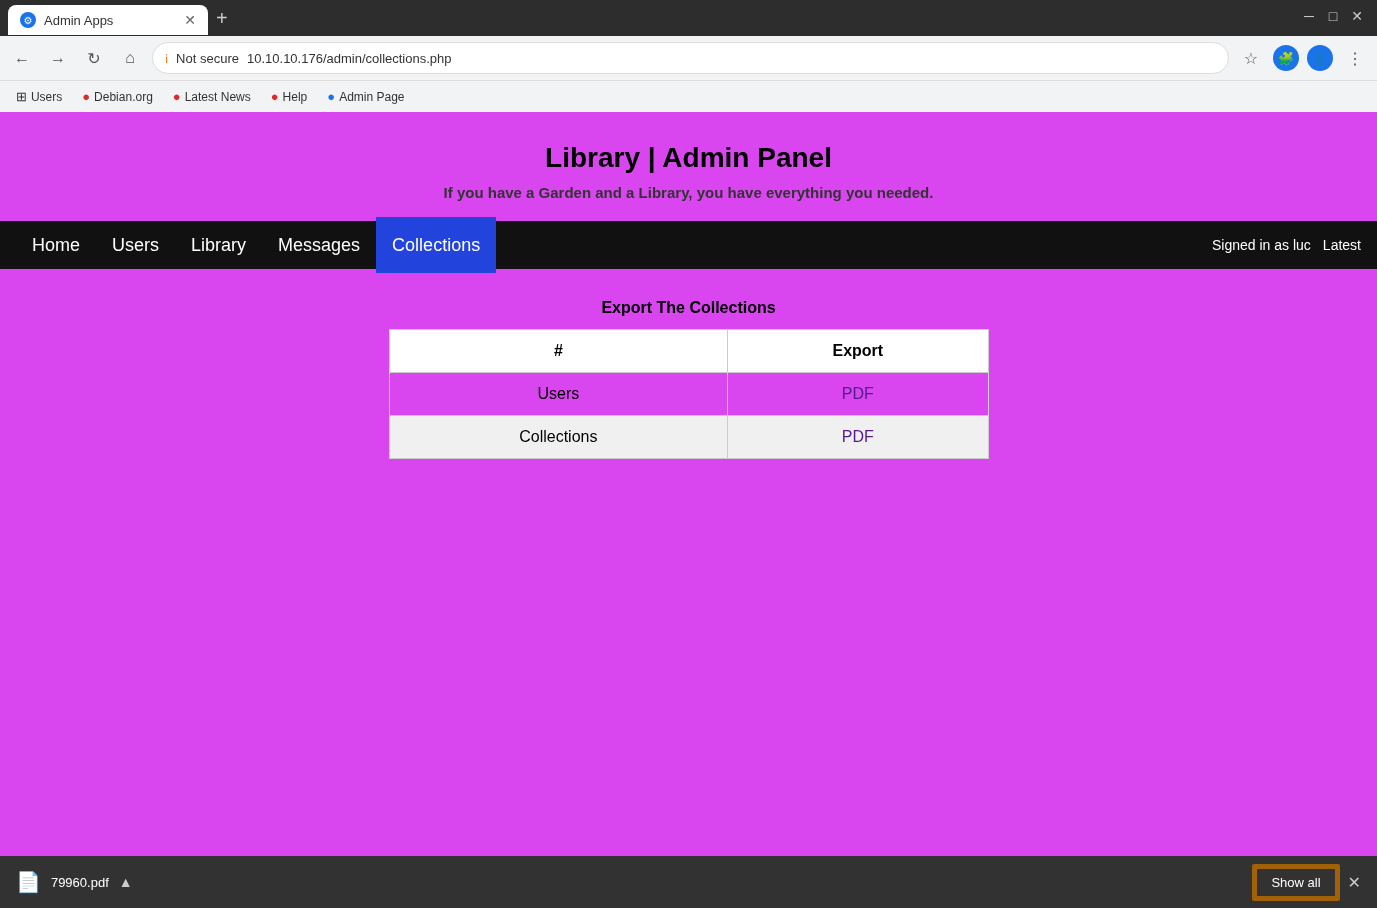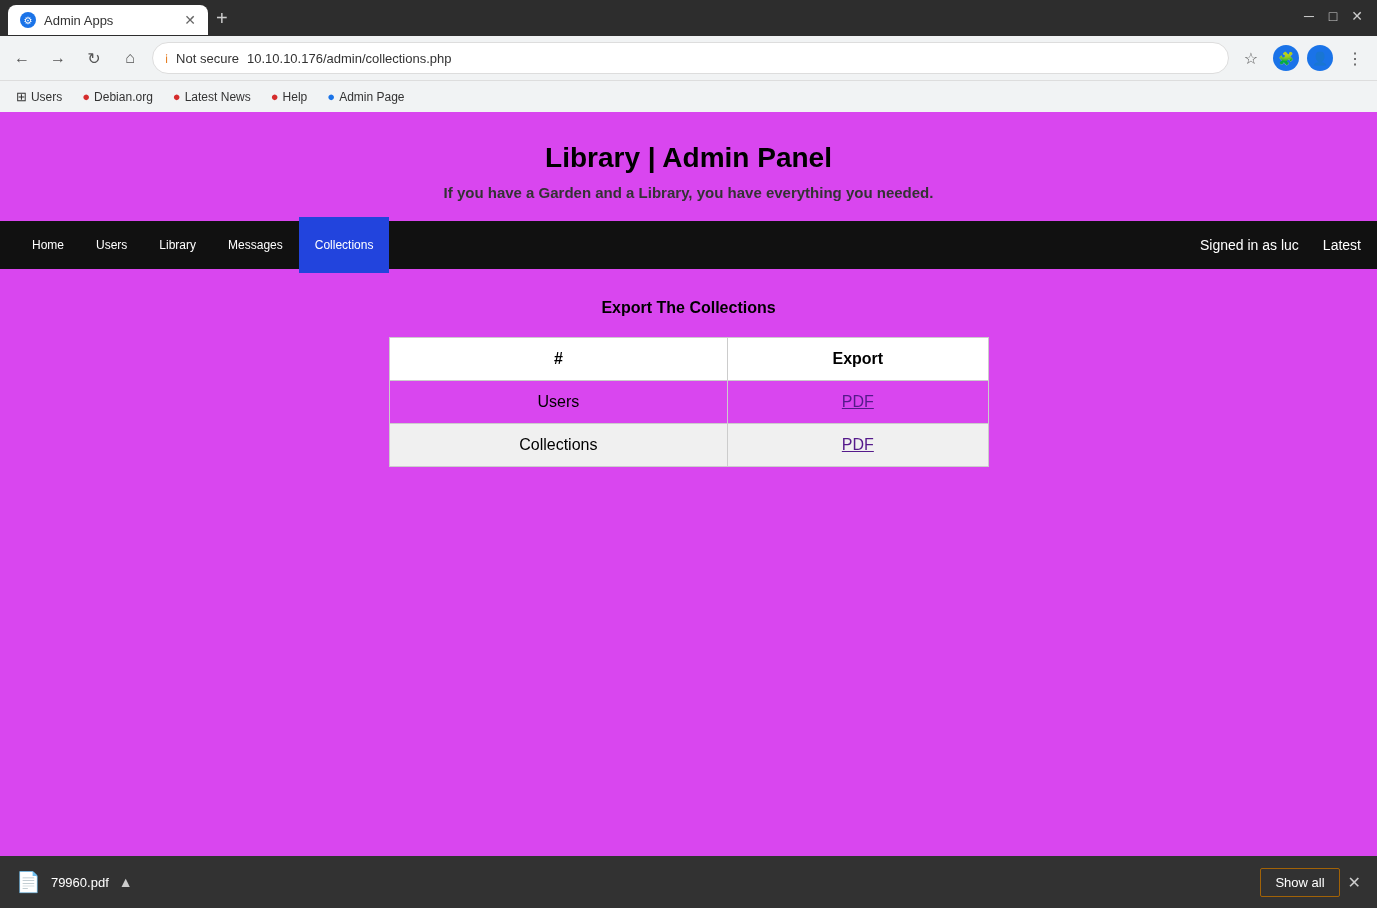--- a/index.html
+++ b/index.html
@@ -164,29 +164,29 @@
       flex: 1;
     }
 
     .nav-item {
       color: #fff;
       padding: 0 16px;
       height: 56px;
       display: flex;
       align-items: center;
       cursor: pointer;
-      font-size: 12px;
+      font-size: 18px;
       text-decoration: none;
     }
     .nav-item.active { background: #2244dd; }
 
     .nav-right {
       display: flex;
       align-items: center;
-      gap: 24px;
+      gap: 12px;
     }
 
     .signed-in-text {
       color: #fff;
       font-size: 14px;
     }
 
     .logout-btn {
       color: #fff;
       font-size: 14px;
@@ -200,21 +200,21 @@
     .main-content {
       padding: 30px 20px;
       max-width: 1000px;
       margin: 0 auto;
     }
 
     .section-title {
       font-weight: bold;
       font-size: 16px;
       text-align: center;
-      margin-bottom: 20px;
+      margin-bottom: 12px;
     }
 
     .export-table {
       width: 600px;
       margin: 0 auto;
       border-collapse: collapse;
       border: 1px solid #ccc;
     }
 
     .export-table th {
@@ -230,21 +230,20 @@
       padding: 12px 20px;
       text-align: center;
     }
 
     .export-table tr:nth-child(even) td {
       background: #f0f0f0;
     }
 
     .pdf-link {
       color: #551a8b;
-      text-decoration: underline;
       cursor: pointer;
     }
 
     
     .download-bar {
       position: fixed;
       bottom: 0;
       left: 0;
       right: 0;
       height: 52px;
@@ -268,21 +267,21 @@
       font-size: 20px;
     }
 
     .download-chevron {
       color: #ccc;
       font-size: 14px;
     }
 
     .show-all-btn {
       margin-left: auto;
-      border: 1px solid #a16207;
+      border: 5px solid #a16207;
       background: none;
       color: #fff;
       padding: 6px 14px;
       font-size: 13px;
       cursor: pointer;
       border-radius: 2px;
     }
 
     .close-bar-btn {
       background: none;

